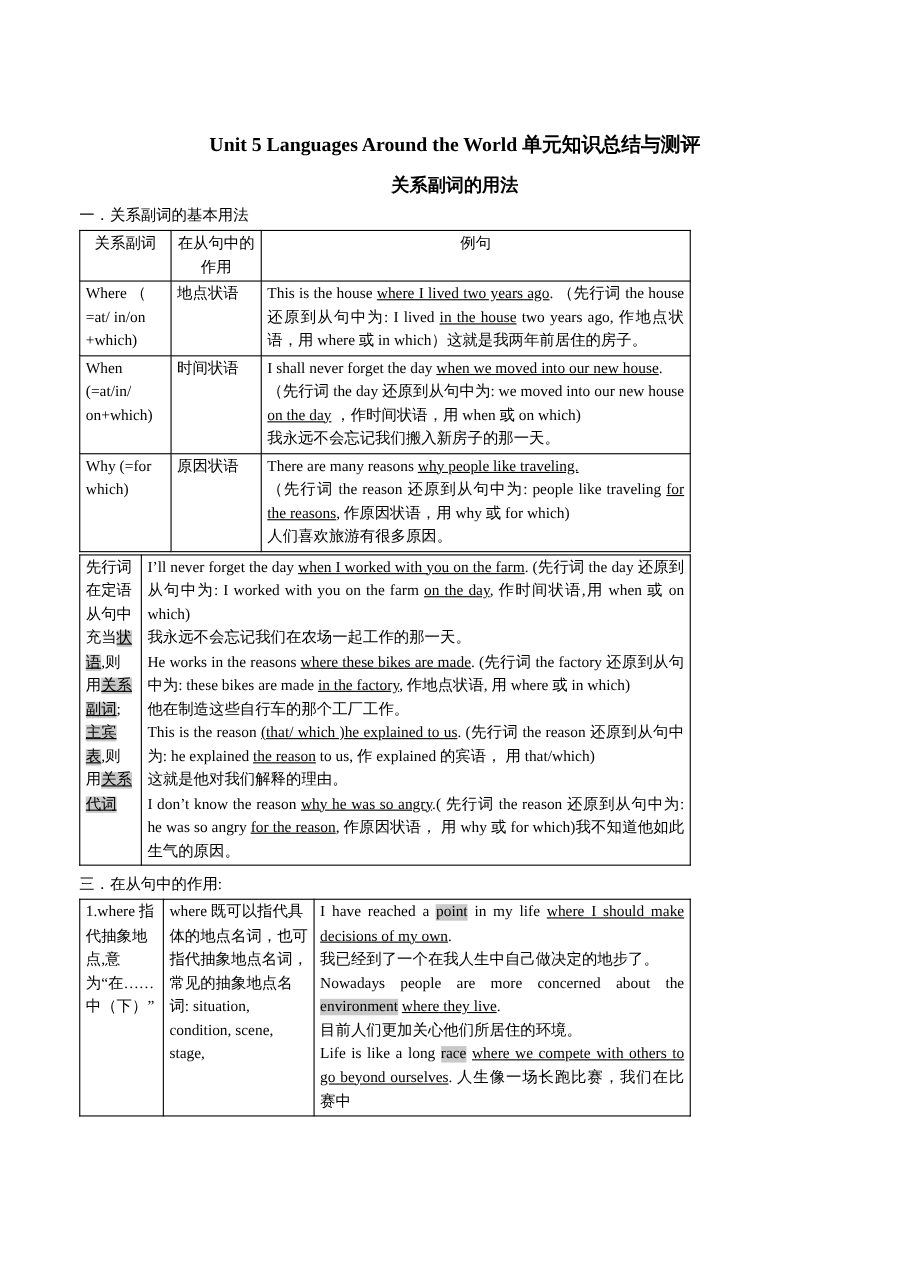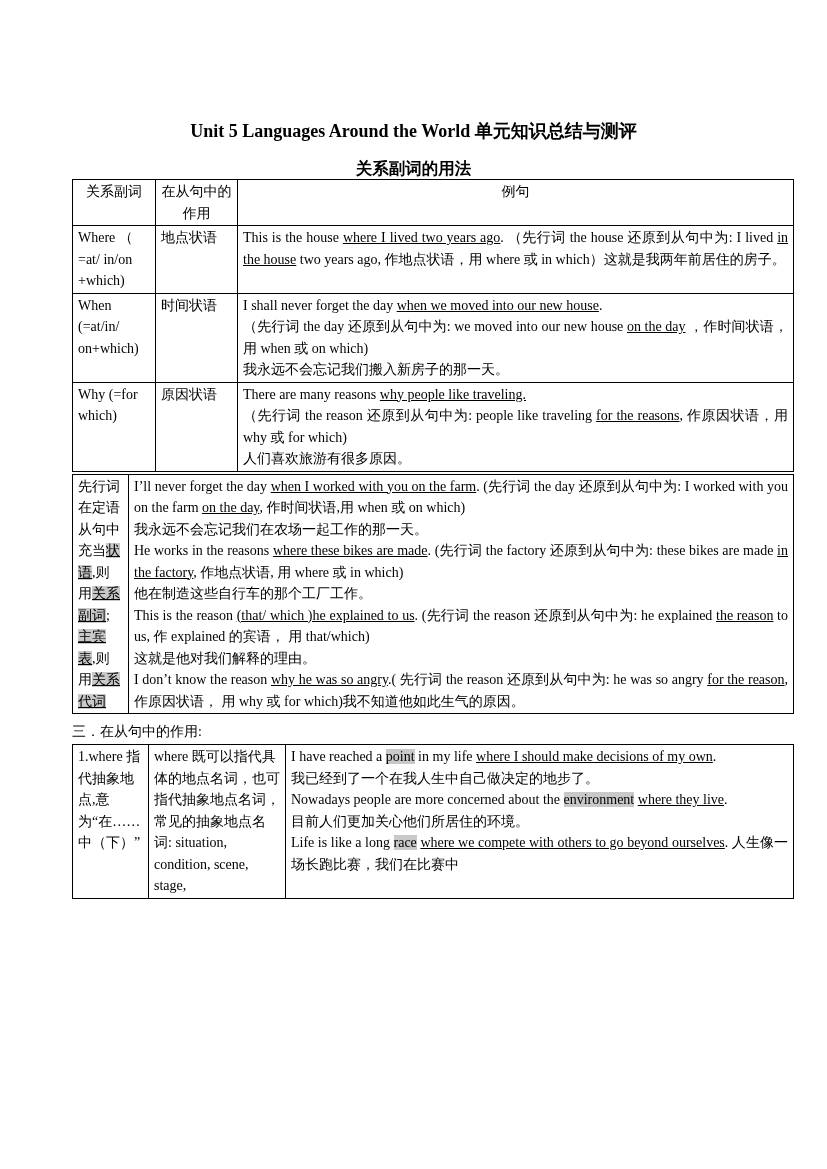--- a/index.html
+++ b/index.html
@@ -11,41 +11,42 @@
   .page { width: 683px; margin: 0 auto; padding-top: 104px; }
   .title {
     font-size: 18px; font-weight: bold; text-align: center;
     line-height: 22px; margin: 16px;
   }
   .subtitle {
     font-size: 16.5px; font-weight: bold; text-align: center;
     line-height: 20px; margin: 17px 0 0 0;
   }
   .sec-heading { font-size: 14px; line-height: 19px; margin: 8px 0 3px 0; }
-  table.tbl { width: 722px; border-collapse: collapse; table-layout: fixed; }
+  table.tbl { width: 556px; border-collapse: collapse; table-layout: fixed; }
   .tbl td {
     border: 1px solid #000; vertical-align: top;
     padding: 1px 5px; font-size: 14px; line-height: 21.5px;
     overflow-wrap: break-word; word-wrap: break-word;
   }
   .tbl td.center { text-align: center; }
   .tbl td.jus { text-align: justify; }
   .rp { margin: 0; }
   span.u { text-decoration: underline; }
   span.h { background: var(--hl, #c9c9c9); }
   .mb { margin-bottom: 2px; }
 </style>
 </head>
 <body>
 
 <div class="page">
 
   <h1 class="title">Unit 5 Languages Around the World 单元知识总结与测评</h1>
   <h2 class="subtitle">关系副词的用法</h2>
 
+  <div class="sec-heading">一．关系副词的基本用法</div>
   <table class="tbl mb">
     <colgroup>
         <col style="width:83px">
         <col style="width:82px">
         <col>
       </colgroup>
     <tbody>
       <tr>
         <td class="center">关系副词</td>
         <td class="center">在从句中的作用</td>

